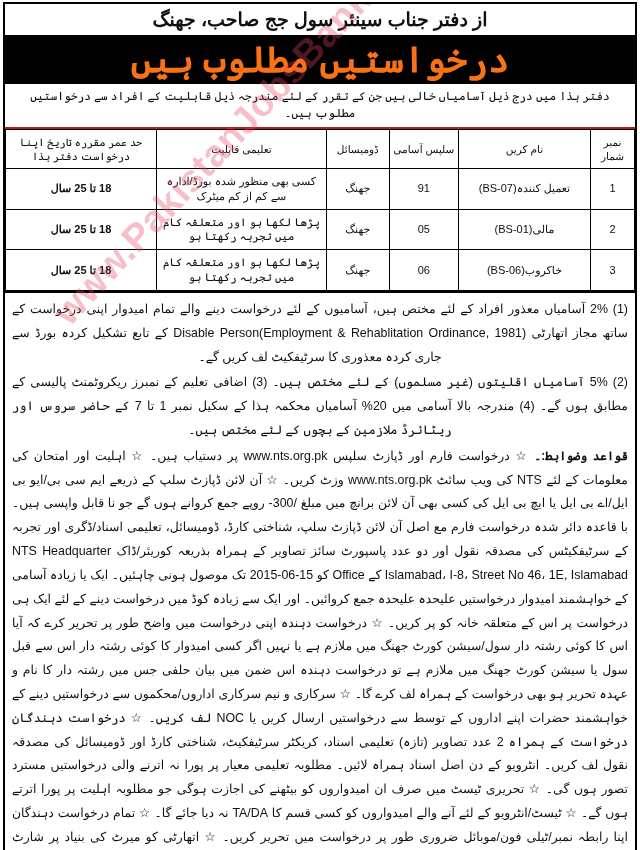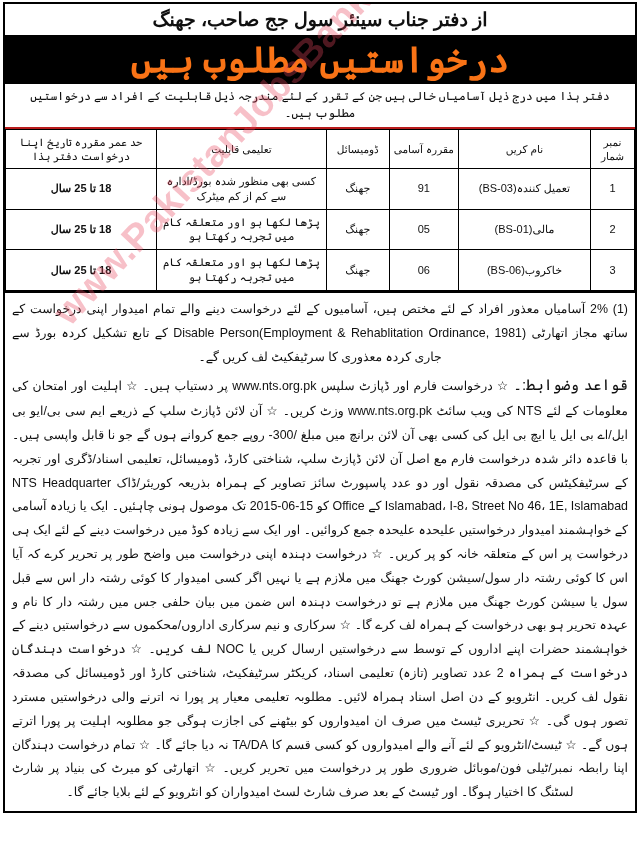--- a/index.html
+++ b/index.html
@@ -94,21 +94,21 @@
   .body{
     direction:rtl;
     padding:5px 7px 4px 7px;
     font-size:12.4px;
     line-height:1.92;
     text-align:justify;
     text-align-last:center;
     border-top:2px solid #000;
   }
   .body p{margin:0 0 2px 0;}
-  .rules-head{font-weight:normal;font-size:15px;}
+  .rules-head{font-weight:bold;font-size:12px;}
 
   
   .watermark{
     position:absolute;
     left:40px;top:300px;
     width:420px;
     transform:rotate(-47deg);
     transform-origin:left top;
     font-size:38px;
     font-weight:bold;
@@ -141,30 +141,30 @@
           <col class="c-post">
           <col class="c-cnt">
           <col class="c-dom">
           <col class="c-qual">
           <col class="c-age">
       </colgroup>
       <thead>
         <tr>
           <th>نمبر شمار</th>
           <th>نام کریں</th>
-          <th>مقررہ آسامی</th>
+          <th>سلپس آسامی</th>
           <th>ڈومیسائل</th>
           <th>تعلیمی قابلیت</th>
           <th>حد عمر مقررہ تاریخ اپنا درخواست دفتر ہذا</th>
         </tr>
       </thead>
       <tbody>
         <tr>
           <td class="num">1</td>
-          <td class="post">تعمیل کنندہ(BS-03)</td>
+          <td class="post">تعمیل کنندہ(BS-07)</td>
           <td class="cnt">91</td>
           <td class="post">جھنگ</td>
           <td class="qual">کسی بھی منظور شدہ بورڈ/ادارہ سے کم از کم میٹرک</td>
           <td class="age">18 تا 25 سال</td>
         </tr>
         <tr>
           <td class="num">2</td>
           <td class="post">مالی(BS-01)</td>
           <td class="cnt">05</td>
           <td class="post">جھنگ</td>
@@ -177,20 +177,21 @@
           <td class="cnt">06</td>
           <td class="post">جھنگ</td>
           <td class="qual">پڑھا لکھا ہو اور متعلقہ کام میں تجربہ رکھتا ہو</td>
           <td class="age">18 تا 25 سال</td>
         </tr>
       </tbody>
     </table>
 
     <div class="body">
       <p>(1) 2% آسامیاں معذور افراد کے لئے مختص ہیں، آسامیوں کے لئے درخواست دینے والے تمام امیدوار اپنی درخواست کے ساتھ مجاز اتھارٹی Disable Person(Employment &amp; Rehablitation Ordinance, 1981) کے تابع تشکیل کردہ بورڈ سے جاری کردہ معذوری کا سرٹیفکیٹ لف کریں گے۔</p>
+      <p>(2) 5% آسامیاں اقلیتوں (غیر مسلموں) کے لئے مختص ہیں۔ (3) اضافی تعلیم کے نمبرز ریکروٹمنٹ پالیسی کے مطابق ہوں گے۔ (4) مندرجہ بالا آسامی میں 20% آسامیاں محکمہ ہذا کے سکیل نمبر 1 تا 7 کے حاضر سروس اور ریٹائرڈ ملازمین کے بچوں کے لئے مختص ہیں۔</p>
       <p>
         <span class="rules-head">قواعد وضوابط:۔</span>
         <span>☆ درخواست فارم اور ڈپازٹ سلپس www.nts.org.pk پر دستیاب ہیں۔ ☆ اہلیت اور امتحان کی معلومات کے لئے NTS کی ویب سائٹ www.nts.org.pk وزٹ کریں۔</span>
         <span>☆ آن لائن ڈپازٹ سلپ کے ذریعے ایم سی بی/ایو بی ایل/اے بی ایل یا ایچ بی ایل کی کسی بھی آن لائن برانچ میں مبلغ /300- روپے جمع کروانے ہوں گے جو نا قابل واپسی ہیں۔</span>
         <span>با قاعدہ دائر شدہ درخواست فارم مع اصل آن لائن ڈپازٹ سلپ، شناختی کارڈ، ڈومیسائل، تعلیمی اسناد/ڈگری اور تجربہ کے سرٹیفکیٹس کی مصدقہ نقول اور دو عدد پاسپورٹ سائز تصاویر کے ہمراہ بذریعہ کوریئر/ڈاک NTS Headquarter Islamabad، I-8، Street No 46، 1E, Islamabad کے Office کو 15-06-2015 تک موصول ہونی چاہئیں۔</span>
         <span>ایک یا زیادہ آسامی کے خواہشمند امیدوار درخواستیں علیحدہ علیحدہ جمع کروائیں۔ اور ایک سے زیادہ کوڈ میں درخواست دینے کے لئے ایک ہی درخواست پر اس کے متعلقہ خانہ کو پر کریں۔</span>
         <span>☆ درخواست دہندہ اپنی درخواست میں واضح طور پر تحریر کرے کہ آیا اس کا کوئی رشتہ دار سول/سیشن کورٹ جھنگ میں ملازم ہے یا نہیں اگر کسی امیدوار کا کوئی رشتہ دار اس سے قبل سول یا سیشن کورٹ جھنگ میں ملازم ہے تو درخواست دہندہ اس ضمن میں بیان حلفی جس میں رشتہ دار کا نام و عہدہ تحریر ہو بھی درخواست کے ہمراہ لف کرے گا۔</span>
         <span>☆ سرکاری و نیم سرکاری اداروں/محکموں سے درخواستیں دینے کے خواہشمند حضرات اپنے اداروں کے توسط سے درخواستیں ارسال کریں یا NOC لف کریں۔</span>
         <span>☆ درخواست دہندگان درخواست کے ہمراہ 2 عدد تصاویر (تازہ) تعلیمی اسناد، کریکٹر سرٹیفکیٹ، شناختی کارڈ اور ڈومیسائل کی مصدقہ نقول لف کریں۔</span>
         <span>انٹرویو کے دن اصل اسناد ہمراہ لائیں۔ مطلوبہ تعلیمی معیار پر پورا نہ اترنے والی درخواستیں مسترد تصور ہوں گی۔</span>

